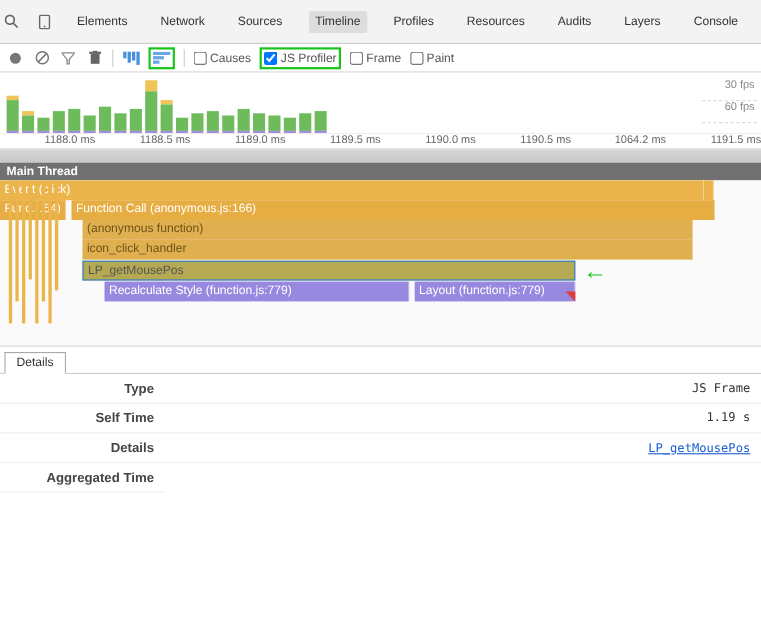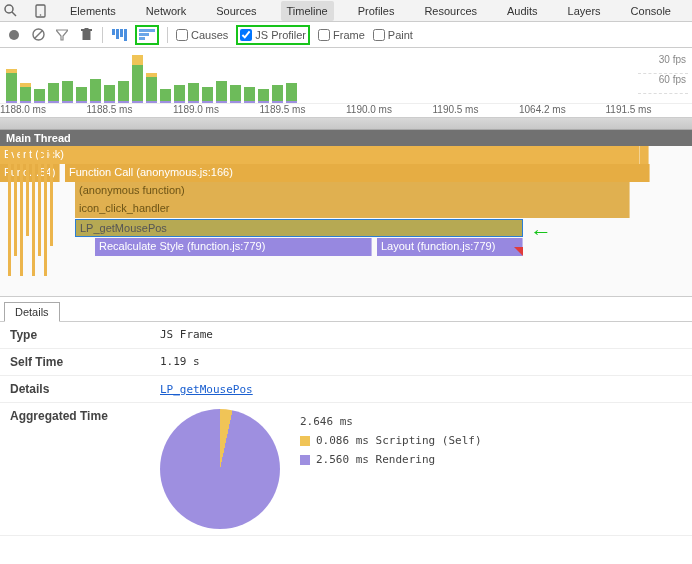--- a/index.html
+++ b/index.html
@@ -1,19 +1,19 @@
 <!DOCTYPE html>
 <html><head>
 <meta charset="utf-8">
 <style>
   * { box-sizing: border-box; margin: 0; padding: 0; }
   body { font-family: "Lucida Grande", "Helvetica Neue", Arial, sans-serif; font-size: 11px; color: #333; background: #fff; width: 692px; }
   
   
-  .top-tabs { display: flex; align-items: center; height: 22px; border-bottom: 1px solid #ccc; background: #f3f3f3; padding: 0 4px; gap: 18px; }
+  .top-tabs { display: flex; align-items: center; height: 40px; border-bottom: 1px solid #ccc; background: #f3f3f3; padding: 0 4px; gap: 18px; }
   .top-tabs .icon { width: 16px; height: 16px; display:flex; align-items:center; justify-content:center; color:#666; }
   .tab { padding: 4px 6px; cursor: default; font-size: 11px; color: #333; }
   .tab.active { background: #ddd; border-radius: 2px; }
   .spacer { flex: 1; }
   
   
   .toolbar { display:flex; align-items:center; height: 26px; border-bottom: 1px solid #ccc; padding: 0 6px; gap: 8px; background:#fff;}
   .tbicon { width:16px; height:16px; display:flex; align-items:center; justify-content:center; color:#666; }
   .divider { width:1px; height:16px; background:#ccc; }
   .green-box { border: 2px solid #17c41a; padding: 1px 2px; display:flex; align-items:center; gap:4px; height:20px; }
@@ -25,21 +25,21 @@
   
   .overview { position:relative; height:70px; border-bottom:1px solid #ccc; background:#fff; }
   .fps-labels { position:absolute; right:4px; top:6px; font-size:10px; color:#888; text-align:right; }
   .fps-labels div { height: 20px; border-bottom:1px dashed #ddd; padding-right:2px; min-width:50px;}
   .bars-area { position:absolute; left:6px; bottom:14px; display:flex; align-items:flex-end; gap:3px; height:46px; }
   .bar { width:11px; display:flex; flex-direction:column-reverse; }
   .bar .script { background:#f0c457; }
   .bar .render { background:#6dbb5a; }
   .bar .purple { background:#9e8fe0; height:2px;}
   .time-axis { position:absolute; bottom:0; left:0; right:0; height:14px; display:flex; font-size:10px; color:#666; border-top:1px solid #eee;}
-  .time-axis span { flex:1; text-align:left; }
+  .time-axis span { flex:1; text-align:right; }
   
   .slider-strip { height:12px; background: linear-gradient(#d8d8d8,#c8c8c8); border-bottom:1px solid #aaa; }
   
   
   .flame-area { position:relative; background:#fff; border-bottom:1px solid #ccc; }
   .thread-header { background:#717171; color:#fff; font-size:11px; padding:2px 6px; font-weight:bold; }
   .flame-rows { position:relative; height:150px; background:#fafafa; }
   .flame-block { position:absolute; height:18px; font-size:11px; color:#fff; padding:2px 4px; overflow:hidden; white-space:nowrap; border-right:1px solid rgba(255,255,255,0.4); }
   .ev-click { background:#ecb54c; }
   .ev-func  { background:#e6ad43; }
@@ -50,21 +50,21 @@
   .ev-layout{ background:#9788e0; }
   .red-tri { position:absolute; width:0; height:0; border-left:9px solid transparent; border-top:9px solid #e03b3b; }
   .green-arrow { position:absolute; color:#17c41a; font-size:22px; font-weight:bold; }
   .flame-strips { position:absolute; left:6px; top:0; bottom:0; display:flex; gap:3px; }
   .flame-strips span { width:3px; background:#ecb54c; }
   
   
   .details-tabbar { border-bottom:1px solid #ccc; padding:4px 4px 0 ; background:#fff;}
   .details-tab { display:inline-block; border:1px solid #aaa; border-bottom:1px solid #fff; padding:3px 10px; font-size:11px; background:#fff; position:relative; top:1px;}
   .details-grid { display:grid; grid-template-columns: 150px 1fr; font-size:12px; }
-  .details-grid > div { padding:6px 10px; border-bottom:1px solid #eee; }
+  .details-grid > div { padding:6px 10px; border-bottom:1px solid #eee;text-align:right; }
   .details-grid .label { font-weight:bold; color:#444; }
   .mono { font-family: Menlo, Consolas, monospace; font-size:11px; }
   .link { color:#1a5fd0; text-decoration:underline; cursor:pointer; }
   
   
   .agg-row { display:flex; align-items:flex-start; gap:20px; padding:6px 10px; }
   .pie { width:120px; height:120px; border-radius:50%; background: conic-gradient(#f0c457 0deg 12deg, #9e8fe0 12deg 360deg); }
   .legend { font-family: Menlo, Consolas, monospace; font-size:11px; color:#444; }
   .legend div { display:flex; align-items:center; gap:6px; margin:6px 0;}
   .legend .sw { width:10px; height:10px; display:inline-block; }
@@ -353,29 +353,13 @@
   <div class="mono">JS Frame</div>
 
   <div class="label">Self Time</div>
 
   <div class="mono">1.19 s</div>
 
   <div class="label">Details</div>
   <div><span class="mono link">LP_getMousePos</span></div>
 
   <div class="label">Aggregated Time</div>
-  <div class="agg-row">
-    <div class="pie"></div>
-    <div class="legend">
-      <div>
-          <span>2.646 ms</span>
-        </div>
-      <div>
-          <span class="sw" style="background:#f0c457"></span>
-          <span>0.086 ms Scripting (Self)</span>
-        </div>
-      <div>
-          <span class="sw" style="background:#9e8fe0"></span>
-          <span>2.560 ms Rendering</span>
-        </div>
-    </div>
-  </div>
 </div>
 
 </body></html>

